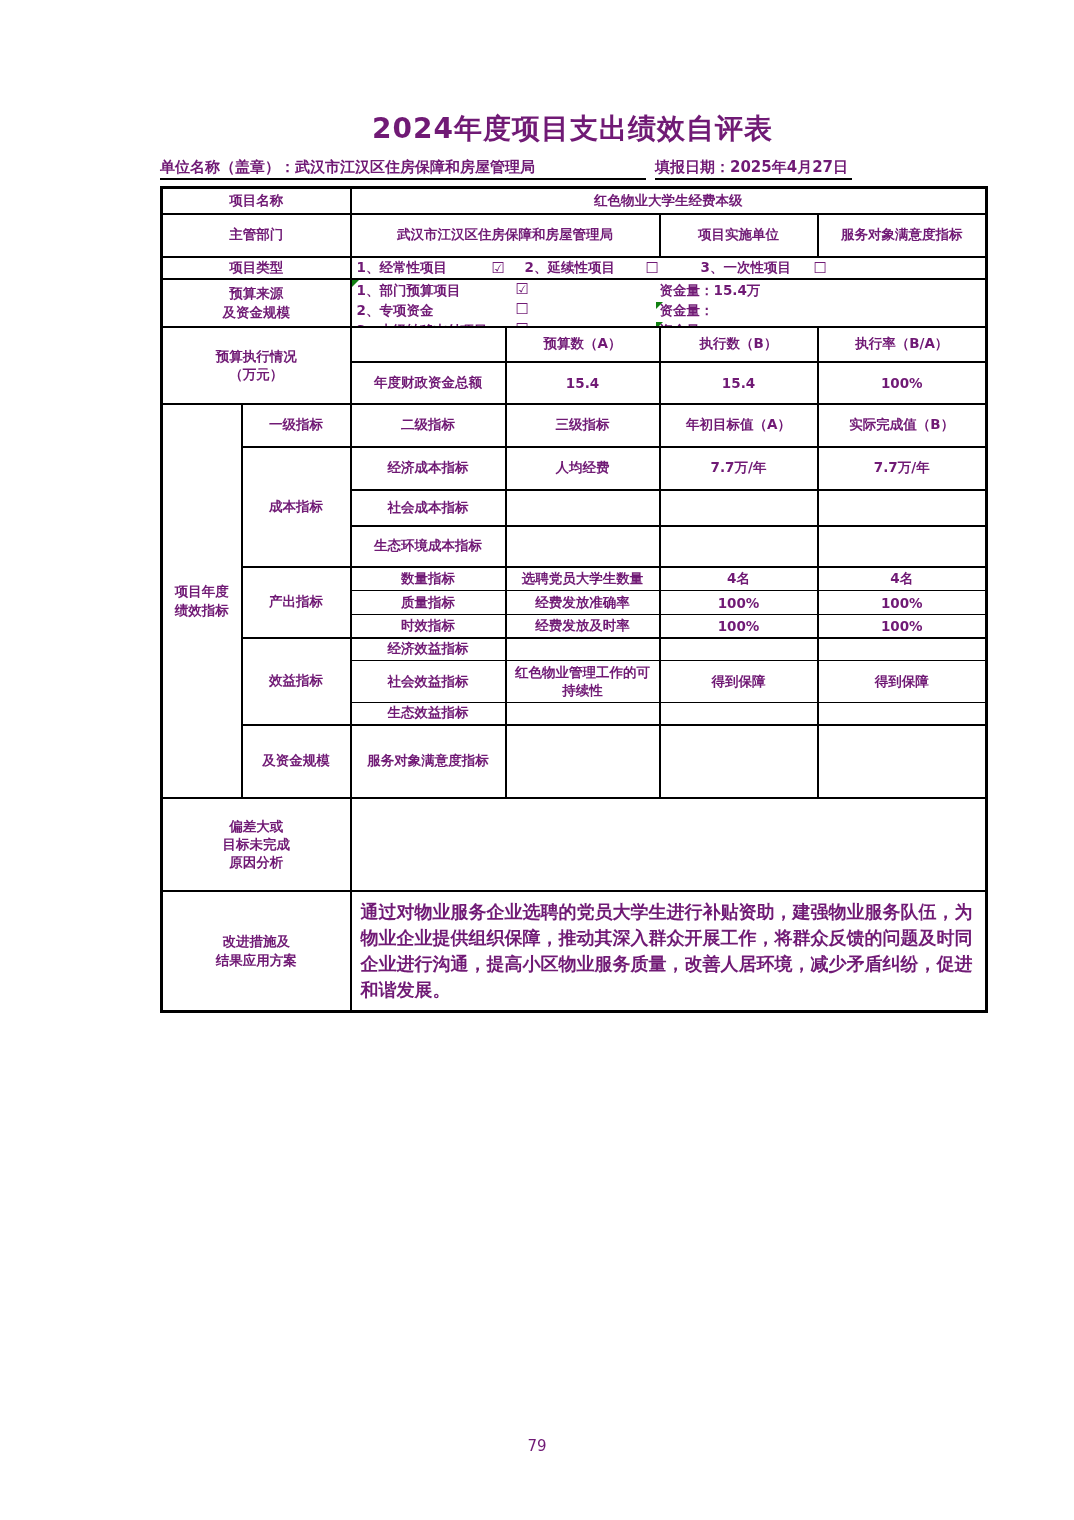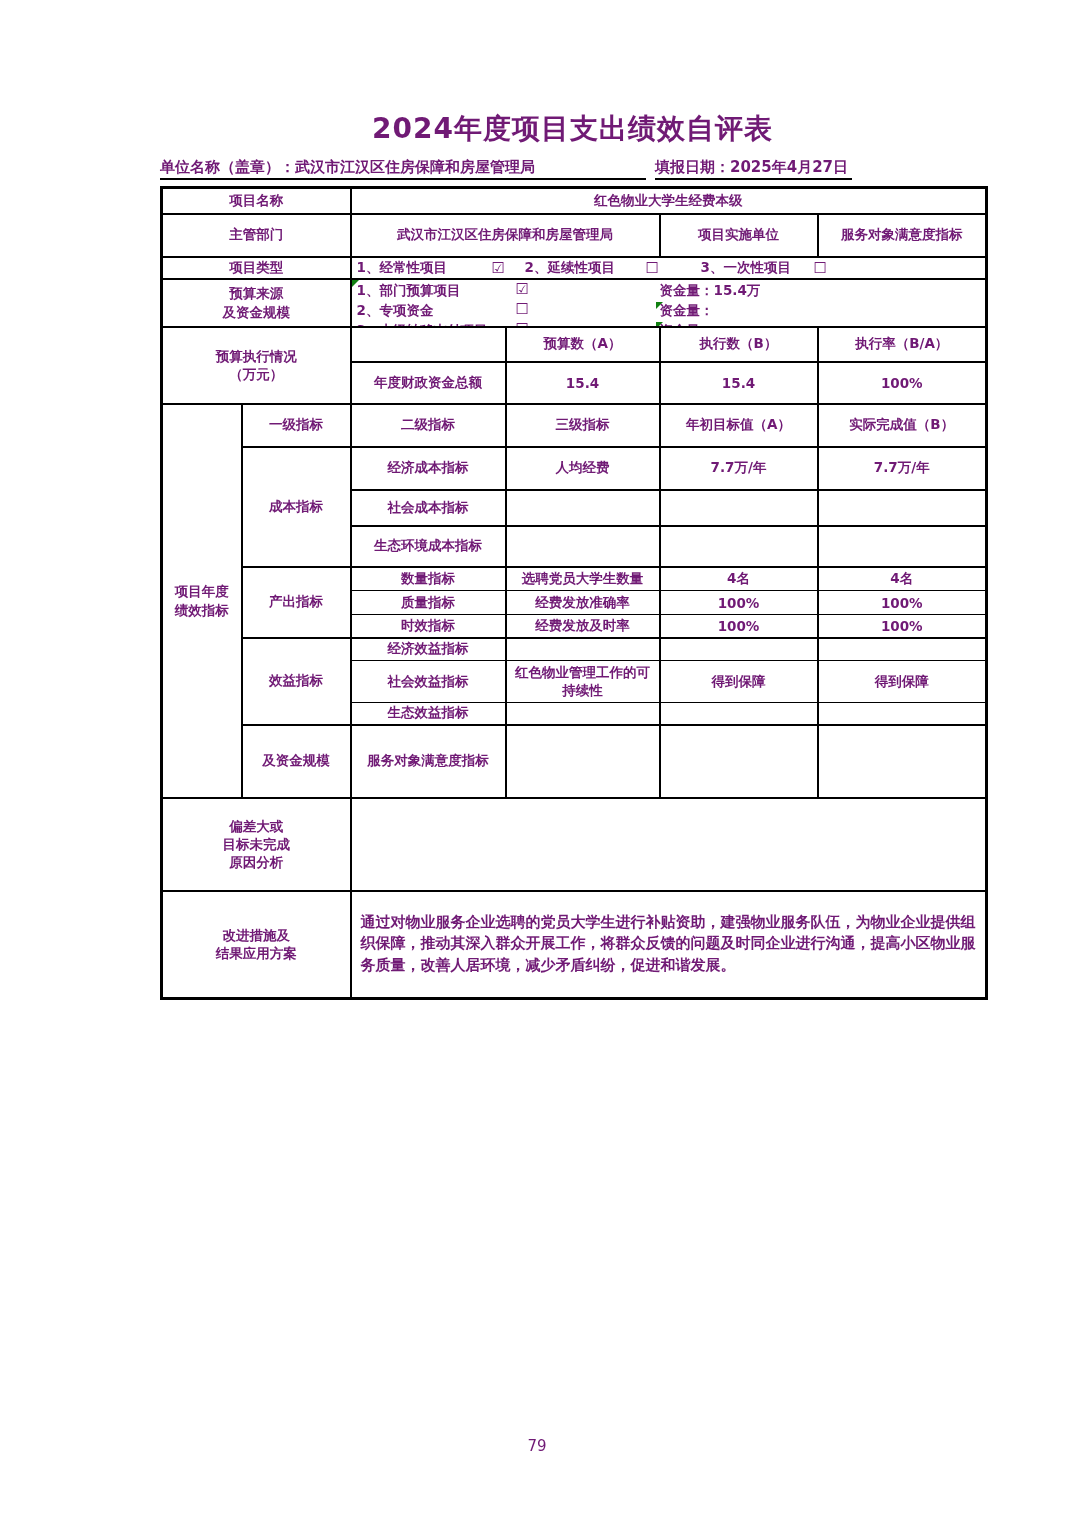--- a/index.html
+++ b/index.html
@@ -17,21 +17,21 @@
         vertical-align:middle;padding:1px 4px;overflow:hidden;}
   td.pl{white-space:pre-line;line-height:1.35;}
   td.lft{text-align:left;}
   td.bb1{border-bottom-width:1px;}
   td.bt1{border-top-width:1px;}
   td.rel{position:relative;padding:0;}
   .abs{position:absolute;white-space:nowrap;text-align:center;}
   .cb{font-size:15px;line-height:1;}
   .midv{top:50%;transform:translateY(-50%);}
   .tri{position:absolute;width:0;height:0;border-top:7px solid #108010;border-right:7px solid transparent;}
-  .para{text-align:justify;font-size:15px;line-height:1.45;padding:20px 9px;}
+  .para{text-align:justify;font-size:18px;line-height:1.45;padding:7px 9px;}
   .page-num{position:absolute;left:0;top:1437px;width:1074px;text-align:center;
         font-size:15px;font-weight:400;}
 </style>
 </head>
 <body>
 
 <div class="page">
 
   <div class="doc-title">2024年度项目支出绩效自评表</div>
 

